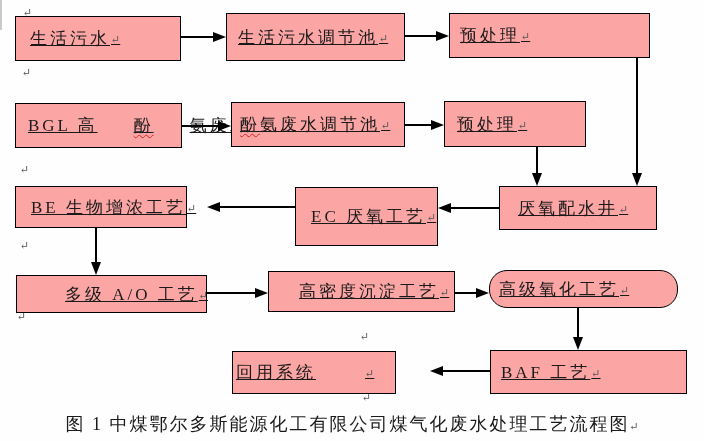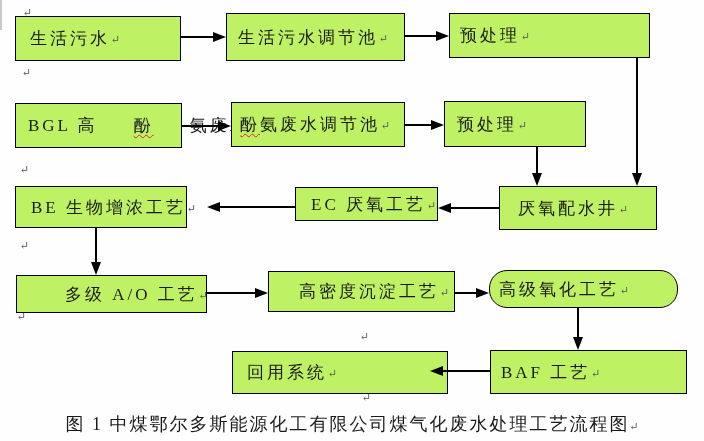--- a/index.html
+++ b/index.html
@@ -2,43 +2,43 @@
 <html><head>
 <meta charset="utf-8">
 <style>
   html,body{margin:0;padding:0;background:#ffffff;}
   #stage{
     position:relative;width:704px;height:441px;background:#fefefe;
     font-family:"Liberation Serif","DejaVu Serif",serif;overflow:hidden;
   }
   
   .node{
-    position:absolute;background:#bef264;border:1px solid #000;
+    position:absolute;background:#fca5a5;border:1px solid #000;
     display:flex;align-items:center;box-sizing:border-box;
-    font-size:17px;color:#1a1a1a;letter-spacing:3px;white-space:nowrap;
+    font-size:17px;color:#1a1a1a;letter-spacing:3px;white-space:nowrap;text-decoration:underline;
   }
   .node .ret{font-size:11px;color:#555;letter-spacing:0;margin-left:1px;transform:translateY(1px);}
   .flagged{
     text-decoration:underline;text-decoration-style:wavy;
     text-decoration-color:#d22;text-decoration-thickness:1px;text-underline-offset:3px;
   }
   
   #n1 {left:15px; top:16px; width:166px;height:45px;padding-left:14px;}
   #n2 {left:226px;top:13px; width:179px;height:48px;padding-left:11px;}
   #n3 {left:449px;top:13px; width:201px;height:45px;padding-left:10px;}
   #n4 {left:15px; top:103px;width:167px;height:45px;padding-left:12px;gap:36px;}
   #n5 {left:231px;top:102px;width:174px;height:45px;padding-left:8px;}
   #n6 {left:444px;top:101px;width:142px;height:46px;padding-left:12px;}
   #n7 {left:15px; top:186px;width:172px;height:42px;padding-left:15px;}
-  #n8 {left:295px;top:187px;width:143px;height:34px;padding-left:15px;}
+  #n8 {left:295px;top:187px;width:143px;height:59px;padding-left:15px;}
   #n9 {left:499px;top:186px;width:158px;height:44px;padding-left:18px;}
   #n10{left:16px; top:275px;width:191px;height:38px;padding-left:48px;}
   #n11{left:268px;top:271px;width:187px;height:41px;padding-left:30px;}
   #n12{left:489px;top:270px;width:189px;height:38px;padding-left:9px;border-radius:18px;}
-  #n13{left:232px;top:351px;width:216px;height:43px;padding-left:14px;}
+  #n13{left:232px;top:351px;width:164px;height:43px;padding-left:3px;gap:48px;}
   #n14{left:490px;top:350px;width:197px;height:44px;padding-left:10px;}
   
   .shaft-h{position:absolute;height:2px;background:#000;}
   .shaft-v{position:absolute;width:2px;background:#000;}
   .head{position:absolute;width:0;height:0;}
   .head.right{border-top:5px solid transparent;border-bottom:5px solid transparent;border-left:13px solid #000;}
   .head.left {border-top:5px solid transparent;border-bottom:5px solid transparent;border-right:13px solid #000;}
   .head.down {border-left:5px solid transparent;border-right:5px solid transparent;border-top:13px solid #000;}
   
   .pmark{position:absolute;font-size:11px;color:#555;line-height:11px;letter-spacing:0;}

